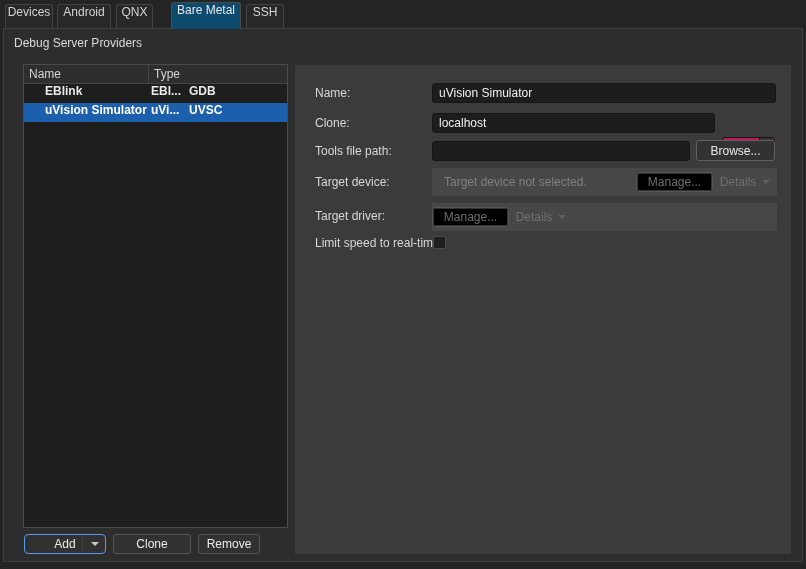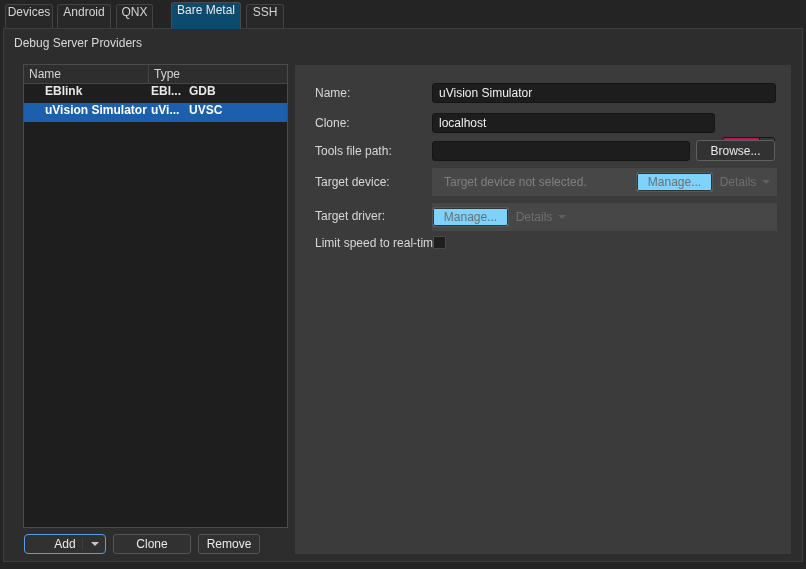--- a/index.html
+++ b/index.html
@@ -104,21 +104,21 @@
     color:#eaeaea; font-size:12px; display:flex; align-items:center; justify-content:center;
   }
 
   .disabled-row {
     position:absolute; left:137px; width:345px; height:28px; background:#474747;
     display:flex; align-items:center; font-size:12px; color:#808080;
   }
   .row-device { top:103px; } .row-driver { top:138px; }
   .dis-text { flex:1; padding-left:12px; white-space:nowrap; overflow:hidden; }
   .manage-btn {
-    width:77px; height:20px; background:#7dd3fc; border:1px solid #565656; border-radius:3px;
+    width:77px; height:20px; background:#000000; border:1px solid #565656; border-radius:3px;
     box-shadow: inset 0 0 0 1px #333333; color:#6e6e6e; font-size:12px;
     font-family:"Liberation Sans", sans-serif; flex:none; display:flex; align-items:center; justify-content:center;
   }
   .details-dd {
     width:64px; flex:none; display:flex; align-items:center; justify-content:center; gap:6px;
     color:#6f6f6f; font-size:12px;
   }
   .details-dd .tri-down { border-top-color:#5f5f5f; }
 
   .checkbox {

